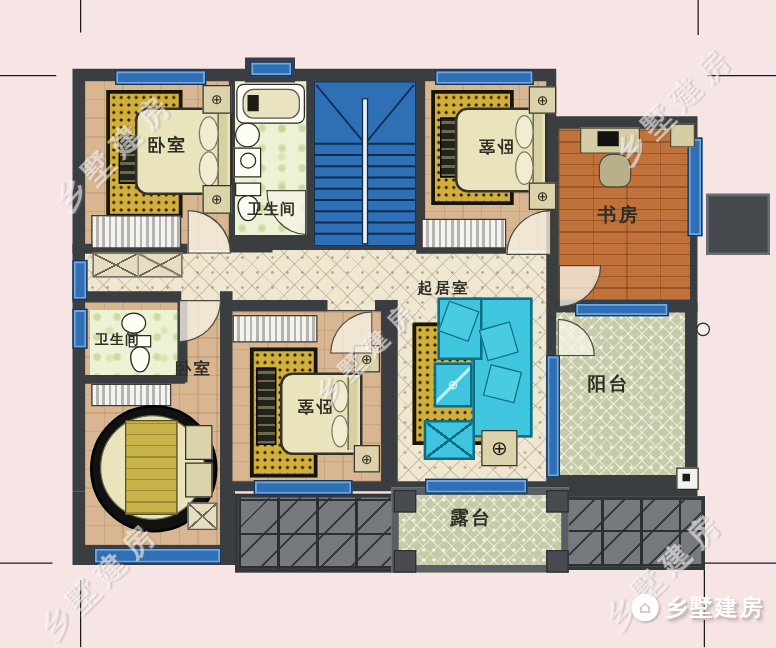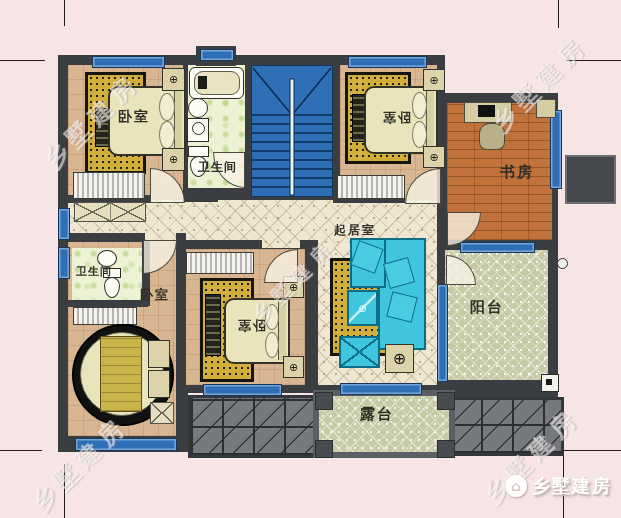--- a/index.html
+++ b/index.html
@@ -192,21 +192,21 @@
   <div class="stripeV" style="left:337px;top:175px;width:66px;height:22px;"></div>
   <div class="door dtl" style="left:405px;top:168px;width:34px;height:34px;"></div>
   <div class="lbl rot180" style="left:381px;top:108px;font-size:13px;">卧室</div>
 
   <div class="abs" style="left:464px;top:102px;width:46px;height:19px;background:#d6cda5;border:1.5px solid #4c4b3c;">
     <div class="abs" style="left:13px;top:2px;width:17px;height:12px;background:#111;"></div>
   </div>
   <div class="abs" style="left:479px;top:123px;width:24px;height:25px;background:#b9b08a;border:1.5px solid #4c4b3c;border-radius:40% 40% 30% 30%;"></div>
   <div class="abs" style="left:536px;top:99px;width:18px;height:17px;background:#d6cda5;border:1.5px solid #4c4b3c;"></div>
   <div class="door dbr" style="left:447px;top:212px;width:32px;height:32px;"></div>
-  <div class="lbl" style="left:500px;top:163px;font-size:15px;text-align:center;">书房</div>
+  <div class="lbl" style="left:478px;top:163px;font-size:15px;text-align:center;">书房</div>
 
   <div class="rug" style="left:330px;top:258px;width:58px;height:92px;"></div>
   <div class="sofa" style="left:378px;top:238px;width:44px;height:108px;"></div>
   <div class="sofa" style="left:350px;top:238px;width:32px;height:46px;"></div>
   <div class="cush" style="left:354px;top:244px;width:24px;height:24px;transform:rotate(20deg);"></div>
   <div class="cush" style="left:386px;top:260px;width:24px;height:24px;transform:rotate(-16deg);"></div>
   <div class="cush" style="left:389px;top:294px;width:24px;height:24px;transform:rotate(14deg);"></div>
   <div class="abs" style="left:347px;top:290px;width:27px;height:32px;background:#3fc6de;border:2px solid #0d6c86;display:flex;align-items:center;justify-content:center;color:#eafcff;font-size:10px;background-image:linear-gradient(135deg,transparent 46%,rgba(255,255,255,.7) 48% 52%,transparent 54%);">
       <span>⊕</span>
     </div>

